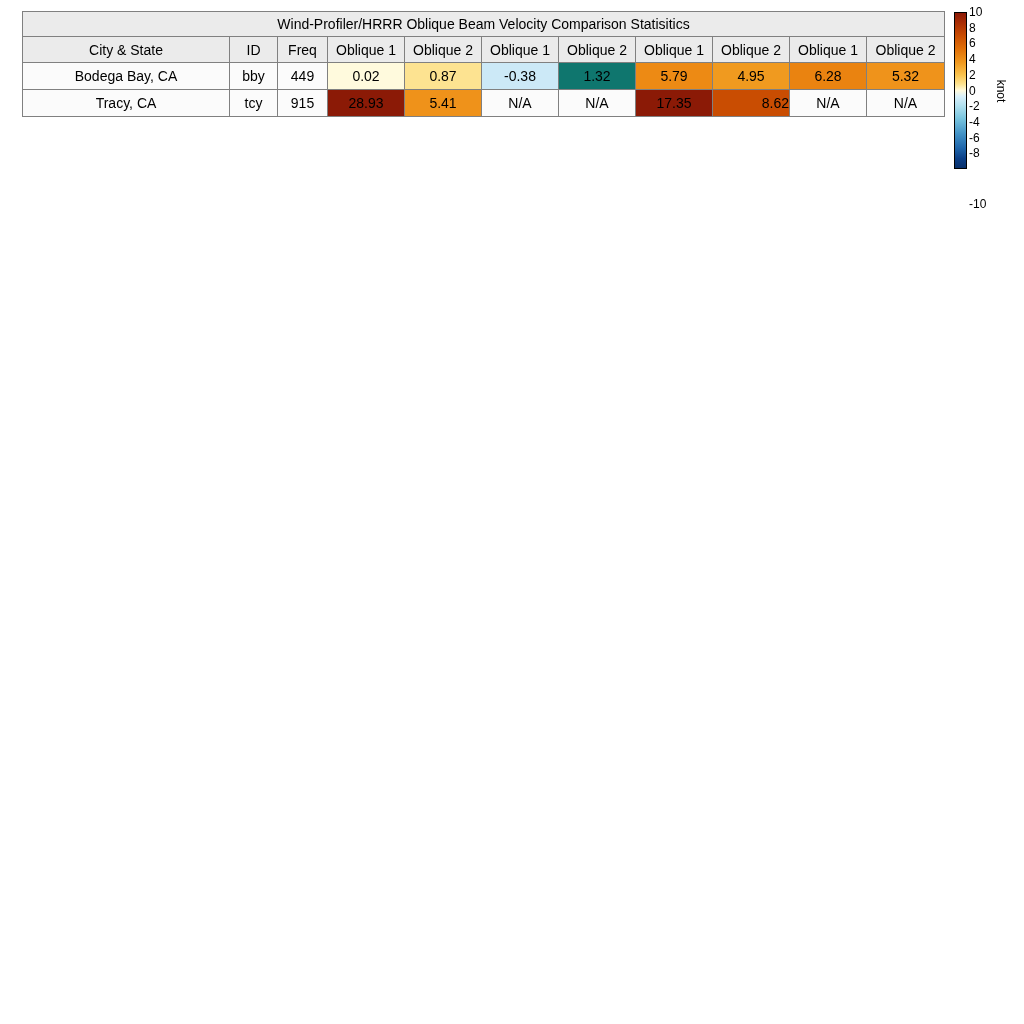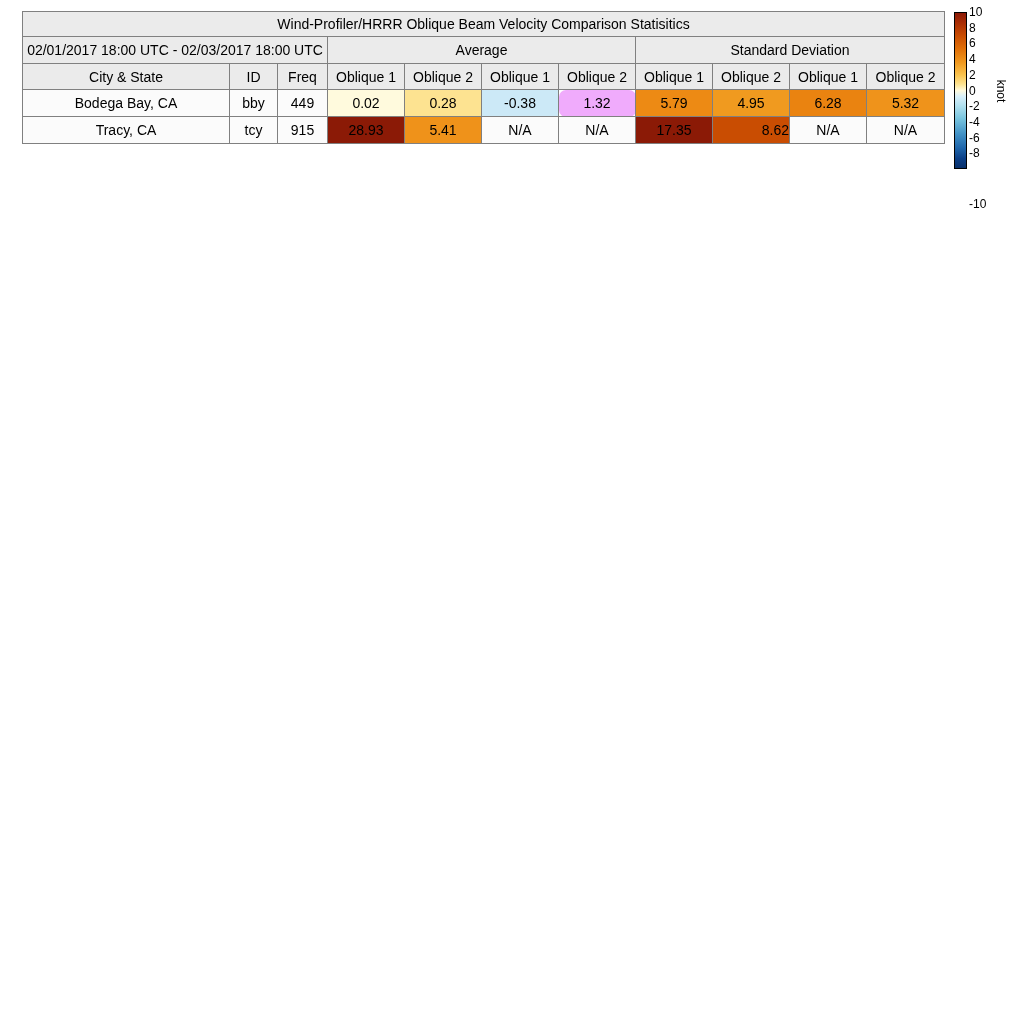--- a/index.html
+++ b/index.html
@@ -125,46 +125,41 @@
     <col style="width:77px">
     <col style="width:77px">
     <col style="width:77px">
     <col style="width:78px">
   </colgroup>
   <tbody>
     <tr>
       <td class="hdr hdr-title" colspan="11">Wind-Profiler/HRRR Oblique Beam Velocity Comparison Statisitics</td>
     </tr>
     <tr>
-      <td class="hdr hdr-date daterange" colspan="3">02/01/2017 18:00 UTC - 02/03/2017 18:00 UTC</td>
-      <td class="hdr hdr-date" colspan="4">Average</td>
-      <td class="hdr hdr-date" colspan="4">Standard Deviation</td>
-    </tr>
-    <tr>
       <td class="hdr hdr-col">City &amp; State</td>
       <td class="hdr hdr-col">ID</td>
       <td class="hdr hdr-col">Freq</td>
       <td class="hdr hdr-col">Oblique 1</td>
       <td class="hdr hdr-col">Oblique 2</td>
       <td class="hdr hdr-col">Oblique 1</td>
       <td class="hdr hdr-col">Oblique 2</td>
       <td class="hdr hdr-col">Oblique 1</td>
       <td class="hdr hdr-col">Oblique 2</td>
       <td class="hdr hdr-col">Oblique 1</td>
       <td class="hdr hdr-col">Oblique 2</td>
     </tr>
 
     <tr class="datarow">
       <td>Bodega Bay, CA</td>
       <td>bby</td>
       <td>449</td>
       <td style="background: rgb(255, 250, 221);">0.02</td>
-      <td style="background: rgb(253, 227, 145);">0.28</td>
+      <td style="background: rgb(253, 227, 145);">0.87</td>
       <td style="background: rgb(204, 233, 247);">-0.38</td>
-      <td style="background: #f0abfc; border-radius: 7px;">1.32</td>
+      <td style="background: #0f766e;">1.32</td>
       <td style="background: rgb(237, 138, 20);">5.79</td>
       <td style="background: rgb(240, 154, 31);">4.95</td>
       <td style="background: rgb(234, 131, 16);">6.28</td>
       <td style="background: rgb(239, 147, 27);">5.32</td>
     </tr>
 
     <tr class="datarow">
       <td>Tracy, CA</td>
       <td>tcy</td>
       <td>915</td>

